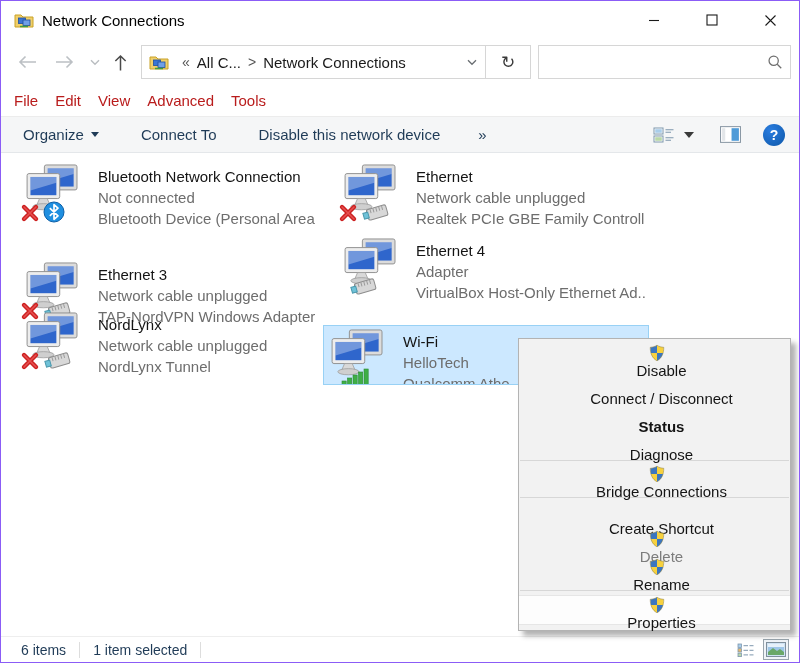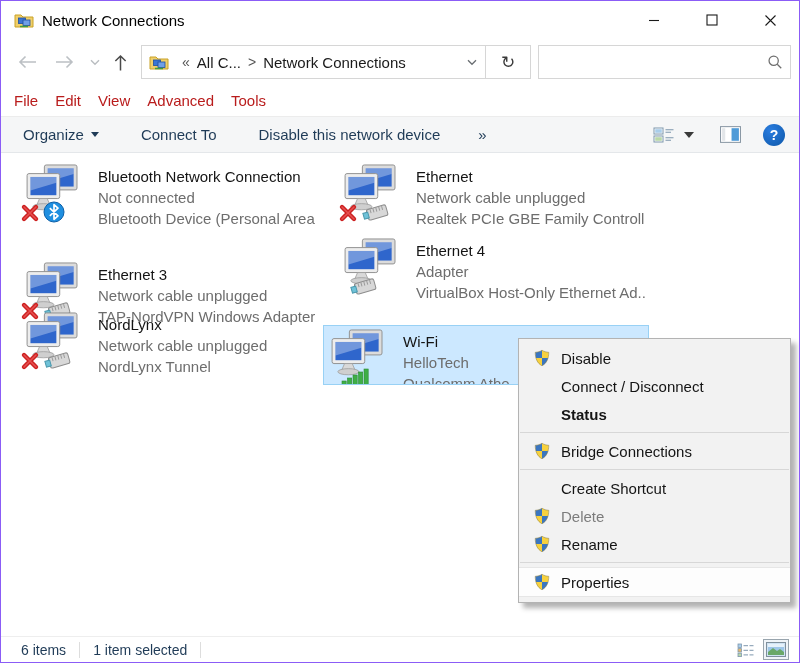--- a/index.html
+++ b/index.html
@@ -51,21 +51,21 @@
   .badge.rj45-r  { left:21px; bottom:-3px; width:30px; height:22px; }
   .badge.rj45-c  { left:9px;  bottom:-3px; width:30px; height:22px; }
   .badge.bars    { left:13px; bottom:-2px; width:28px; height:20px; }
   .tile-text { min-width:0; padding-top:2px; }
   .tile-text div { font-size:15px; line-height:21px; white-space:nowrap; overflow:hidden; }
   .t-name { color:#141414; }
   .t-sub  { color:#6d6d6d; }
 
   
   .ctxmenu { position:absolute; left:517px; top:337px; width:273px; background:#f2f2f2; border:1px solid #b3b3b3; box-shadow:5px 5px 5px rgba(0,0,0,0.30); padding:5px 0; z-index:20; }
-  .menu-item { height:28px; display:flex; align-items:center; padding-left:14px; font-size:15px; color:#141414; }
+  .menu-item { height:28px; display:flex; align-items:center; padding-left:14px; font-size:15px; color:#141414;flex-direction:column; }
   .mi-icon { width:18px; height:18px; margin-right:10px; flex:none; display:flex; align-items:center; justify-content:center; }
   .menu-item.bold  { font-weight:bold; }
   .menu-item.disabled { color:#7c7c7c; }
   .menu-item.highlighted { background:#fdfdfd; border-top:1px solid #e6e6e6; border-bottom:1px solid #e6e6e6; height:30px;text-align:right; }
   .menu-sep { height:1px; background:#d7d7d7; margin:4px 1px; }
 
   
   .statusbar { position:absolute; left:0; bottom:0; width:100%; height:26px; background:#fff; border-top:1px solid #eee; display:flex; align-items:center; padding-left:20px; font-size:14px; color:#1f3b57; }
   .sb-sep { width:1px; height:16px; background:#ddd; margin:0 13px; }
   .sb-right { margin-left:auto; display:flex; align-items:center; gap:4px; padding-right:10px; }
@@ -446,20 +446,24 @@
 </span>
       <span>Disable</span>
     </div>
     <div class="menu-item">
       <span class="mi-icon"></span>
       <span>Connect / Disconnect</span>
     </div>
     <div class="menu-item bold">
       <span class="mi-icon"></span>
       <span>Status</span>
+    </div>
+    <div class="menu-item">
+      <span class="mi-icon"></span>
+      <span>Diagnose</span>
     </div>
     <div class="menu-sep"></div>
     <div class="menu-item">
       <span class="mi-icon">
   <svg viewBox="0 0 24 24" width="18" height="18">
     <g clip-path="url(#shclip)">
       <rect x="0" y="0" width="12" height="12" fill="#3b76c0"></rect>
       <rect x="12" y="0" width="12" height="12" fill="#f7d13e"></rect>
       <rect x="0" y="12" width="12" height="12" fill="#f7d13e"></rect>
       <rect x="12" y="12" width="12" height="12" fill="#3b76c0"></rect>

